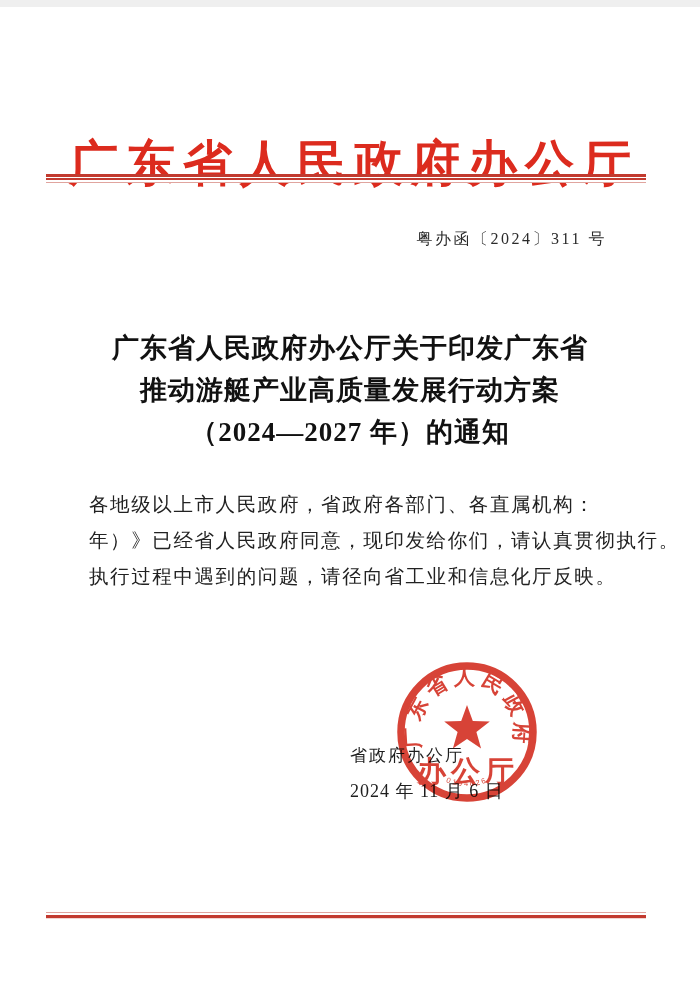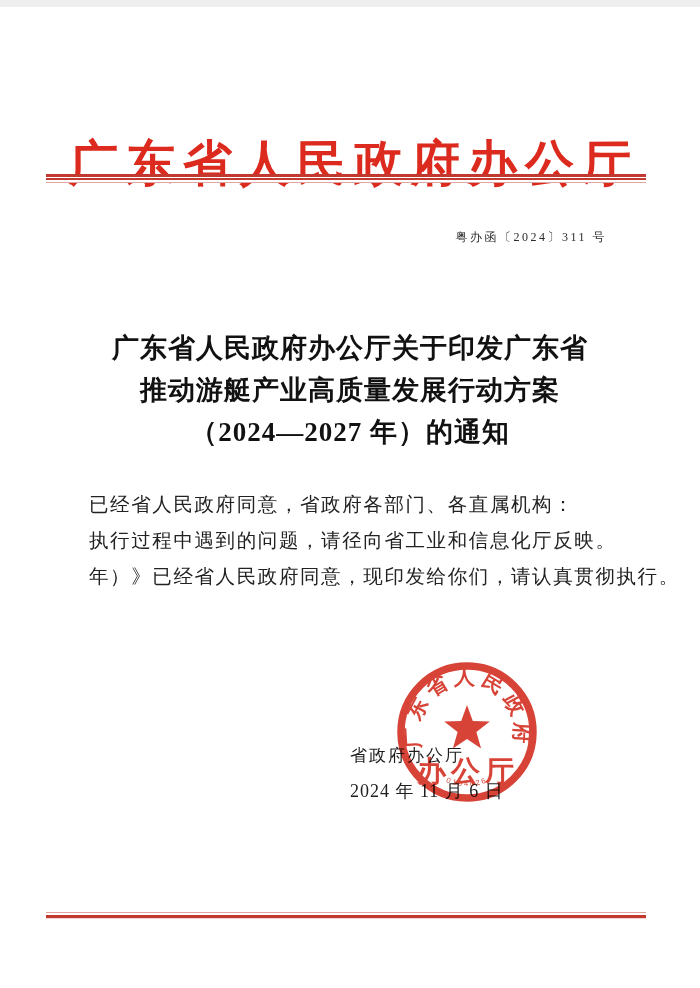--- a/index.html
+++ b/index.html
@@ -31,21 +31,21 @@
     background: linear-gradient(to bottom,
       #c23a2f 0px, #c23a2f 2.5px,
       #ffffff 2.5px, #ffffff 3.5px,
       #c23a2f 3.5px, #c23a2f 5.5px,
       #ffffff 5.5px, #ffffff 7.5px,
       #e0a49e 7.5px, #e0a49e 8.5px,
       #ffffff 8.5px, #ffffff 9px);
   }
   .doc-number {
     position: absolute; right: 93px; top: 229px;
-    font-size: 12px; letter-spacing: 2.5px;
+    font-size: 16px; letter-spacing: 2.5px;
     color: #2a2a2a;
   }
   .notice-title {
     position: absolute; left: 0; top: 327px; width: 700px;
     text-align: center;
     font-size: 27px; font-weight: bold;
     line-height: 42px; letter-spacing: 1px;
     color: #111111;
   }
   .body-text {
@@ -89,23 +89,23 @@
 
   <div class="doc-number">粤办函〔2024〕311 号</div>
 
   <div class="notice-title">
     <div>广东省人民政府办公厅关于印发广东省</div>
     <div>推动游艇产业高质量发展行动方案</div>
     <div>（2024—2027 年）的通知</div>
   </div>
 
   <div class="body-text">
-    <div class="body-line">已经省人民政府同意，省政府各部门、各直属机构：</div>
+    <div class="body-line">各地级以上市人民政府，省政府各部门、各直属机构：</div>
+    <div class="body-line">年）》已经省人民政府同意，现印发给你们，请认真贯彻执行。</div>
     <div class="body-line">执行过程中遇到的问题，请径向省工业和信息化厅反映。</div>
-    <div class="body-line">年）》已经省人民政府同意，现印发给你们，请认真贯彻执行。</div>
   </div>
 
   <div class="signature-block">
     <div class="signer">省政府办公厅</div>
     <div class="issue-date">2024 年 11 月 6 日</div>
   </div>
 
   <div class="seal-wrap">
     <svg width="170" height="170" viewBox="0 0 170 170">
       <defs>

